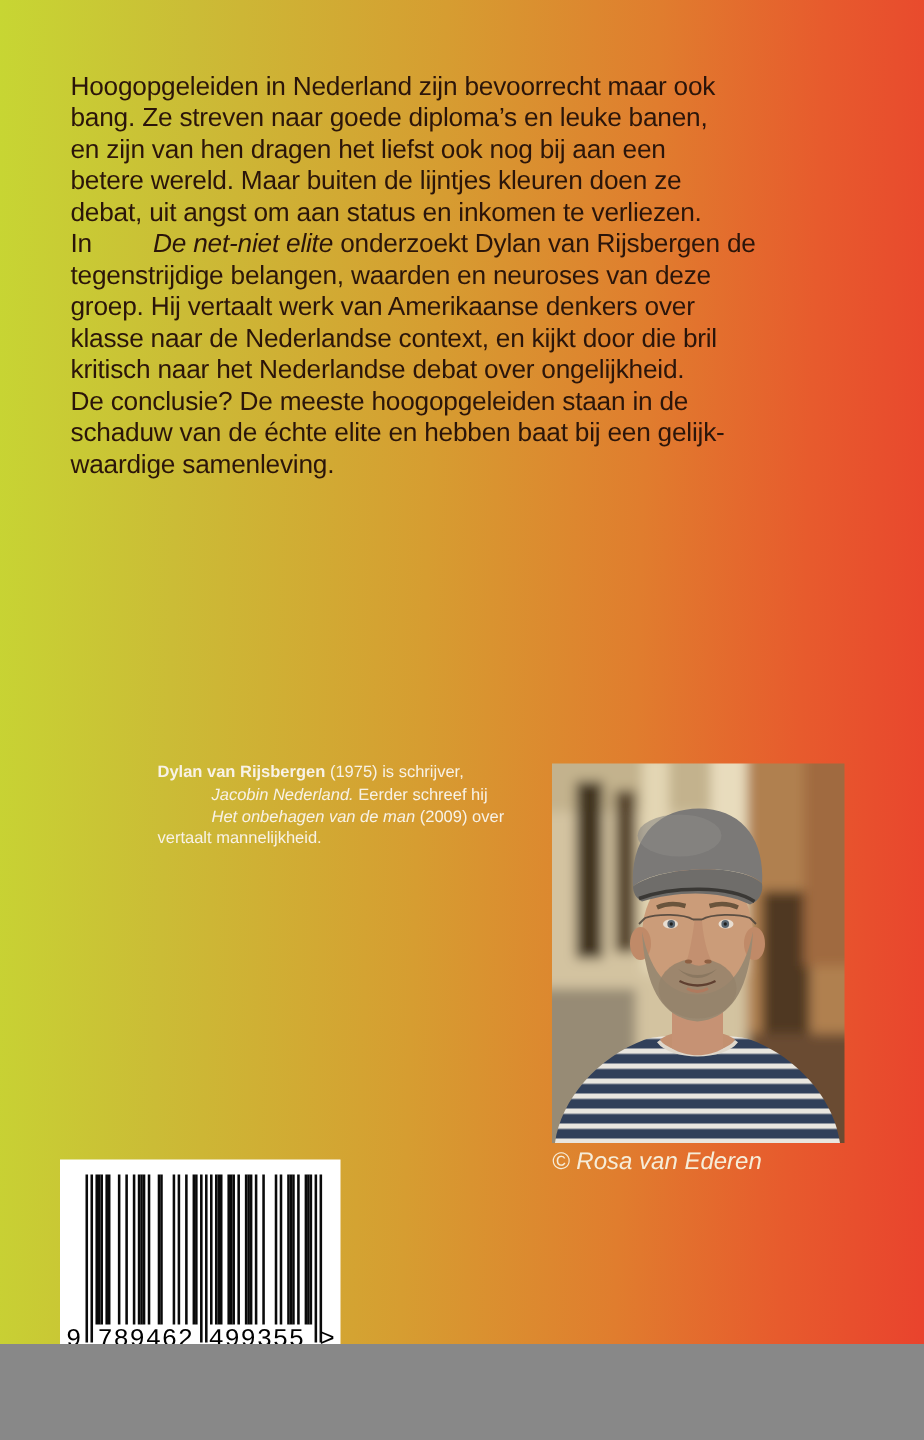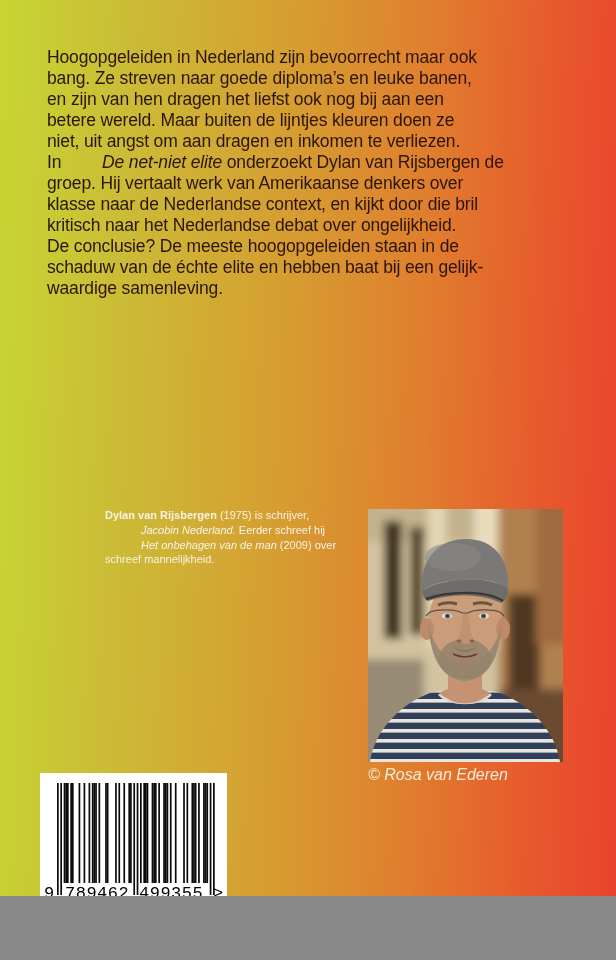--- a/index.html
+++ b/index.html
@@ -47,35 +47,36 @@
 </head>
 <body>
 
 <div class="cover">
 
   <div class="blurb" id="blurb">
       <div class="line"><span>Hoogopgeleiden in Nederland zijn bevoorrecht maar ook</span></div>
       <div class="line"><span>bang. Ze streven naar goede diploma’s en leuke banen,</span></div>
       <div class="line"><span>en zijn van hen dragen het liefst ook nog bij aan een</span></div>
       <div class="line"><span>betere wereld. Maar buiten de lijntjes kleuren doen ze</span></div>
-      <div class="line"><span>niet, uit angst om aan dragen en inkomen te verliezen.</span></div>
+      <div class="line"><span>debat, uit angst om aan status en inkomen te verliezen.</span></div>
       <div class="line"><span>In </span><span class="it">De net-niet elite</span><span> onderzoekt Dylan van Rijsbergen de</span></div>
+      <div class="line"><span>tegenstrijdige belangen, waarden en neuroses van deze</span></div>
       <div class="line"><span>groep. Hij vertaalt werk van Amerikaanse denkers over</span></div>
       <div class="line"><span>klasse naar de Nederlandse context, en kijkt door die bril</span></div>
       <div class="line"><span>kritisch naar het Nederlandse debat over ongelijkheid.</span></div>
       <div class="line"><span>De conclusie? De meeste hoogopgeleiden staan in de</span></div>
       <div class="line"><span>schaduw van de échte elite en hebben baat bij een gelijk-</span></div>
       <div class="line"><span>waardige samenleving.</span></div>
     </div>
 
   <div class="bio" id="bio">
       <div class="line"><span class="bd">Dylan van Rijsbergen</span><span> (1975) is schrijver,</span></div>
       <div class="line"><span class="it">Jacobin Nederland.</span><span> Eerder schreef hij</span></div>
       <div class="line"><span class="it">Het onbehagen van de man</span><span> (2009) over</span></div>
-      <div class="line"><span>schreef mannelijkheid.</span></div>
+      <div class="line"><span>vertaalt mannelijkheid.</span></div>
     </div>
 
   <div class="photo">
     <svg viewBox="0 0 195 253" width="195" height="253">
       <defs>
         <filter id="bgblur" x="-20%" y="-20%" width="140%" height="140%">
             <feGaussianBlur stdDeviation="4"></feGaussianBlur>
           </filter>
         <pattern id="stripes" width="12" height="10" patternUnits="userSpaceOnUse">
           <rect width="12" height="10" fill="#31405a"></rect>

